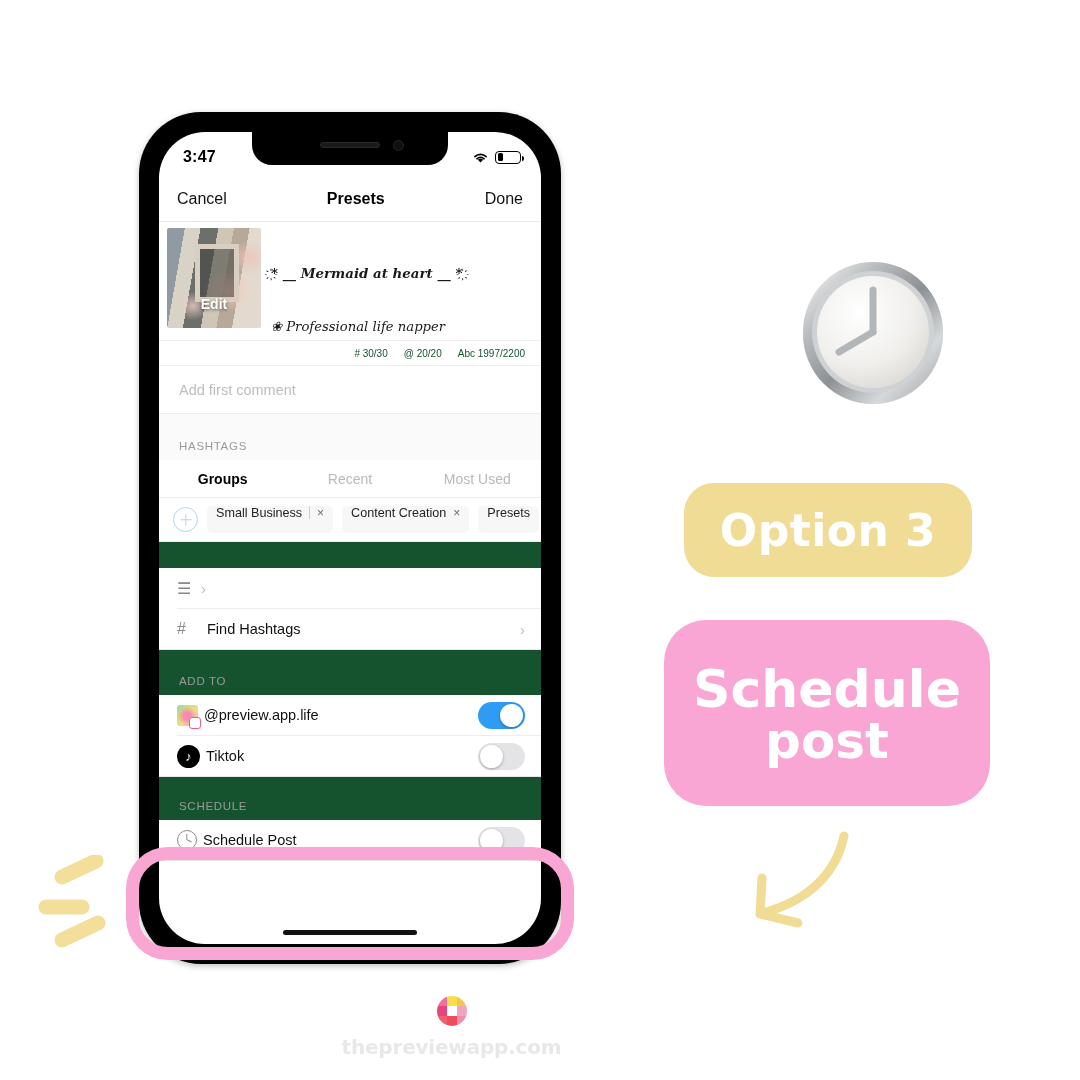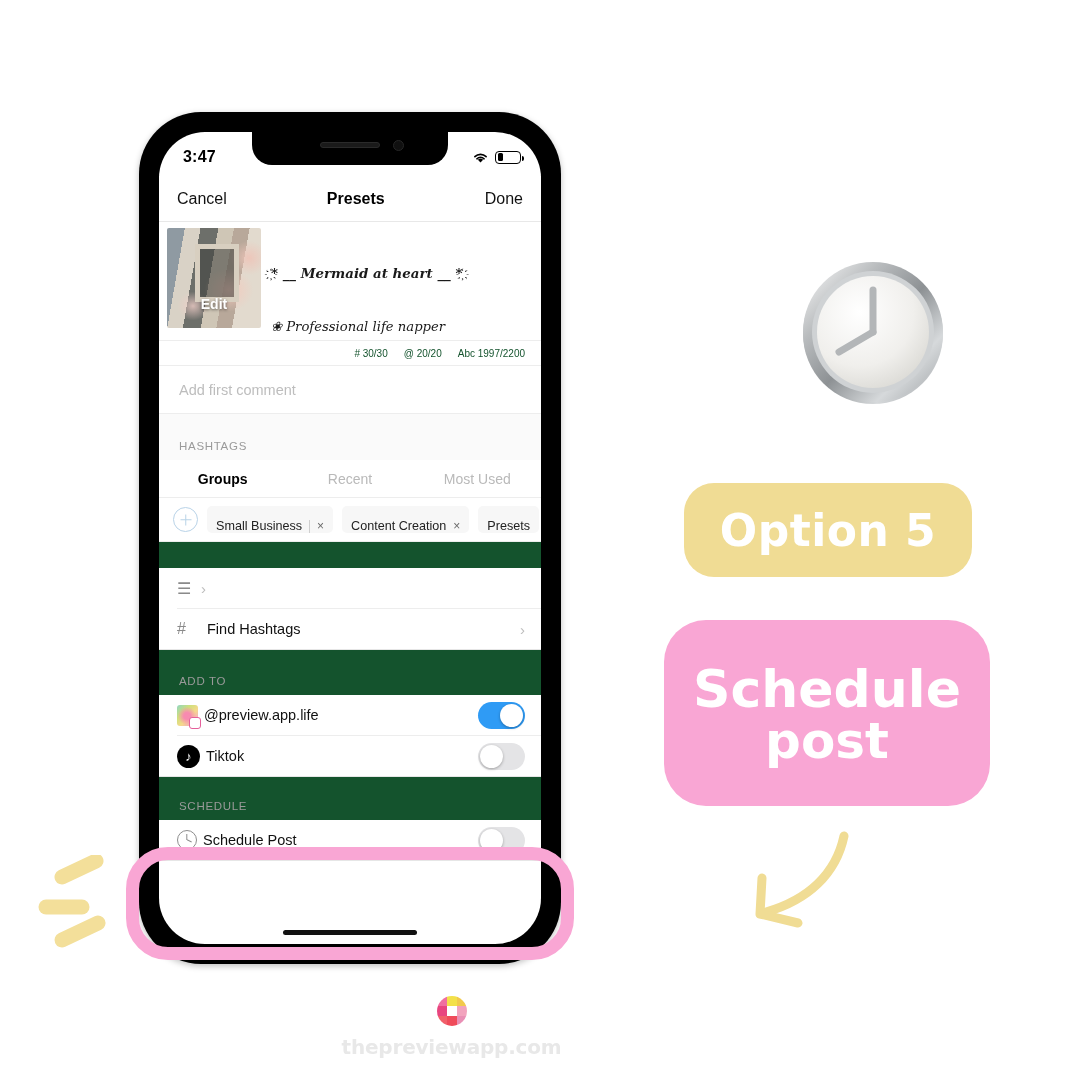--- a/index.html
+++ b/index.html
@@ -143,21 +143,21 @@
     border:1.5px solid #b9d3e8; position:relative;
   }
   .chip-add::before,.chip-add::after{
     content:""; position:absolute; background:#b9d3e8;
     left:50%; top:50%; transform:translate(-50%,-50%);
   }
   .chip-add::before{ width:11px; height:1.5px; }
   .chip-add::after{ width:1.5px; height:11px; }
   .chip{
     flex:0 0 auto; height:27px; background:#f7f7f7; border-radius:5px;
-    display:flex; align-items:flex-end; gap:7px; padding:0 9px;
+    display:flex; align-items:flex-start; gap:7px; padding:0 9px;
     font-size:12.6px; color:#222;
   }
   .chip-x{ color:#6a6a6a; font-size:12px; }
   .chip-div{ width:1px; height:13px; background:#cfcfcf; }
 
   .gapbar{ position:absolute; left:0; right:0; background:#14532d; }
 
   .row{
     position:absolute; left:0; right:0; height:40px; background:#fff;
     display:flex; align-items:center; padding:0 16px 0 18px;
@@ -424,21 +424,21 @@
       </radialGradient>
     </defs>
     <circle cx="76" cy="78" r="70" fill="url(#bez)"></circle>
     <circle cx="76" cy="76" r="70" fill="url(#bez)"></circle>
     <circle cx="76" cy="76" r="61" fill="#cfd2d4"></circle>
     <circle cx="76" cy="76" r="56" fill="url(#face)"></circle>
     <line x1="76" y1="76" x2="76" y2="34" stroke="#b3b6b8" stroke-width="7" stroke-linecap="round"></line>
     <line x1="76" y1="76" x2="42" y2="96" stroke="#b3b6b8" stroke-width="7" stroke-linecap="round"></line>
   </svg>
 
-  <div class="badge badge-option">Option 5</div>
+  <div class="badge badge-option">Option 3</div>
 
   <div class="badge badge-sched">
     <div>Schedule</div>
     <div class="l2">post</div>
   </div>
 
   <svg class="arrow-wrap" viewBox="0 0 120 104">
     <path d="M104 10 C96 48, 68 74, 26 86" stroke="#F0DC94" stroke-width="9" fill="none" stroke-linecap="round"></path>
     <path d="M22 52 L20 88 L58 97" stroke="#F0DC94" stroke-width="9" fill="none" stroke-linecap="round" stroke-linejoin="round"></path>
   </svg>

